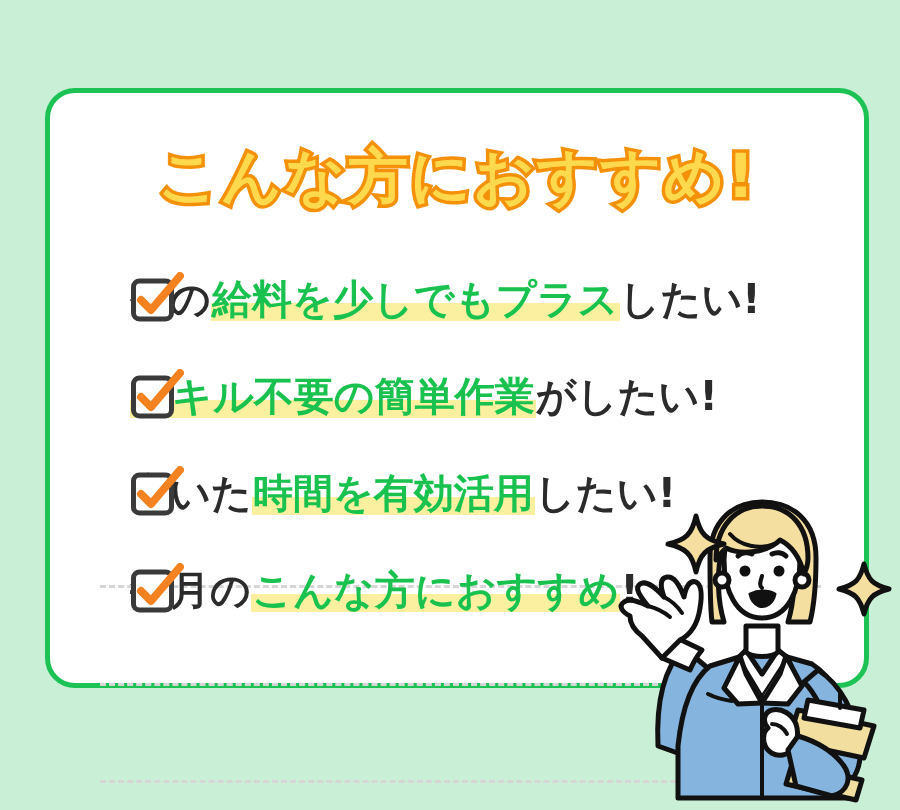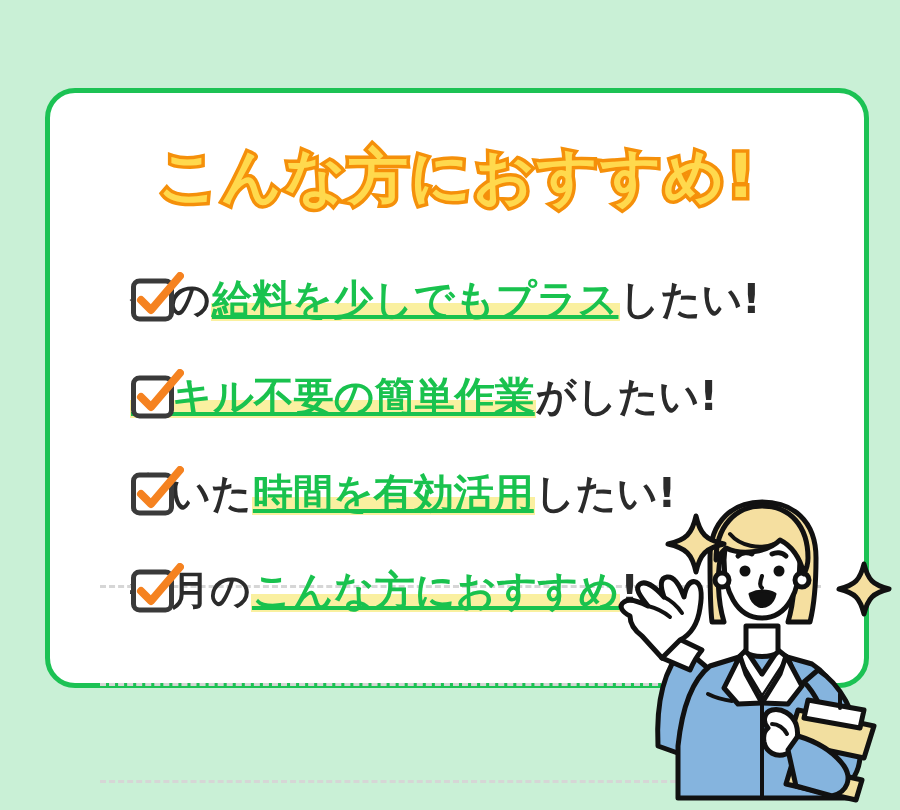--- a/index.html
+++ b/index.html
@@ -105,21 +105,20 @@
     white-space: nowrap;
     line-height: 1.15;
     letter-spacing: 0px;
   }
   .item-text .plain { color: #2b2b2b; font-weight: 700; }
   .item-text .hl {
     color: #19c24e;
     font-weight: 700;
     background: linear-gradient(transparent 58%, #faf0a0 58%, #faf0a0 97%, transparent 97%);
     padding: 0 1px;
-    text-decoration: underline;
   }
 
   
   .character {
     position: absolute;
     left: 612px;
     top: 498px;
     width: 300px;
     height: 312px;
   }

